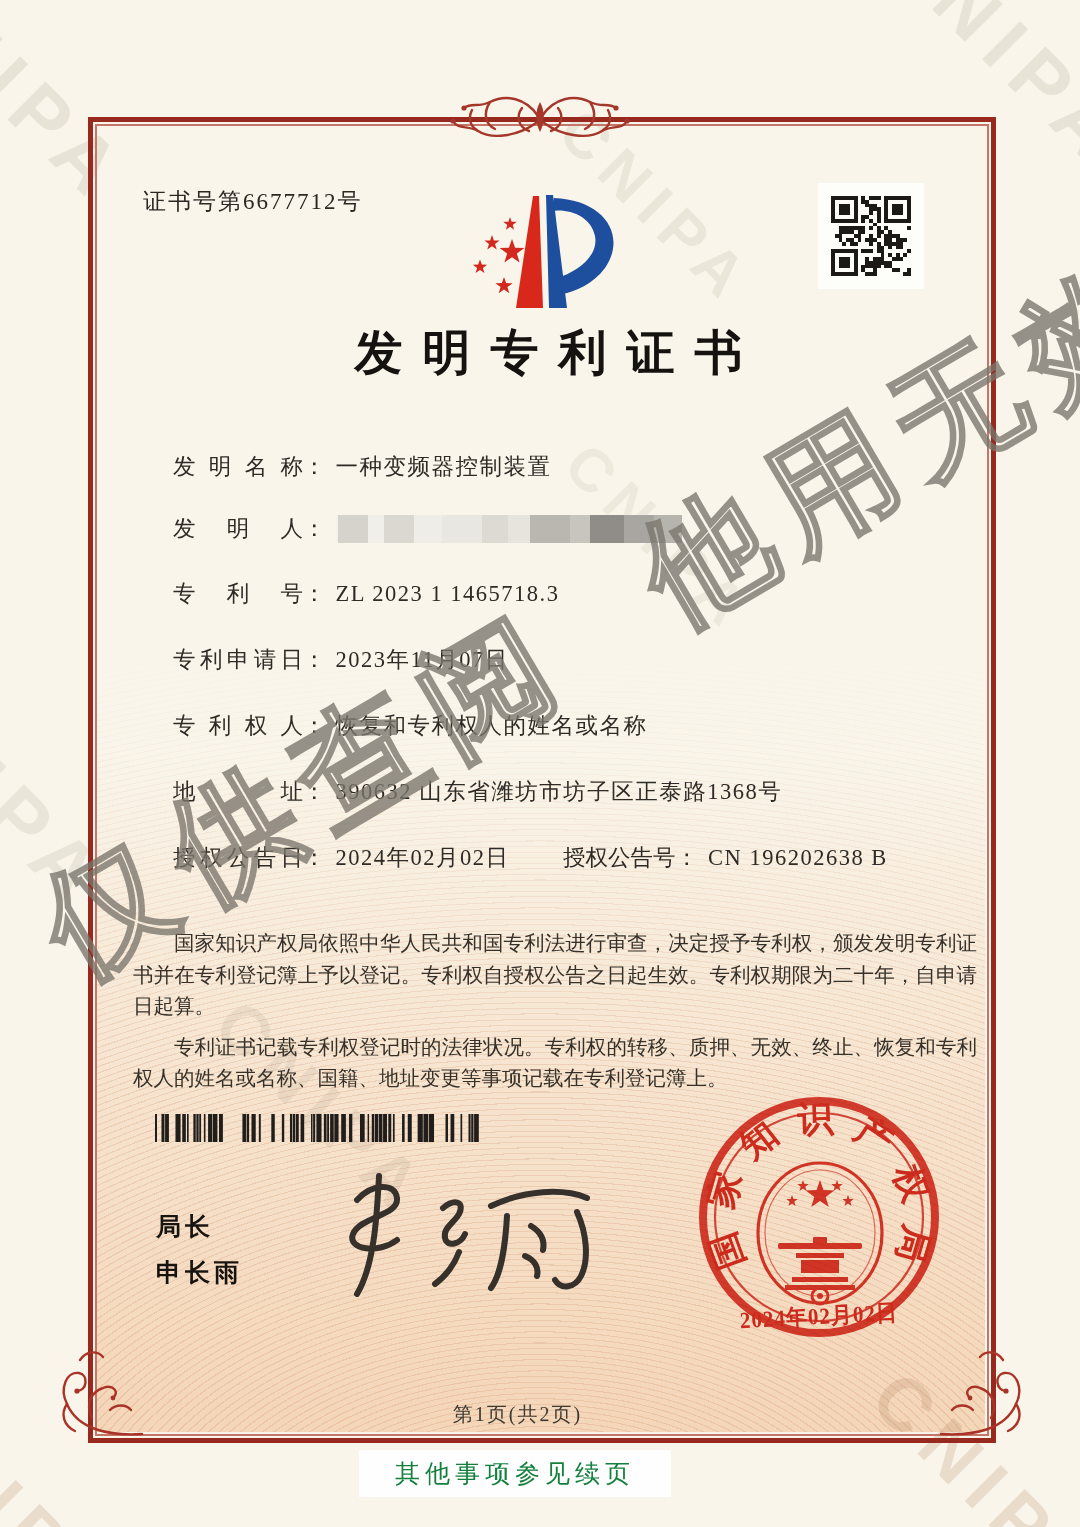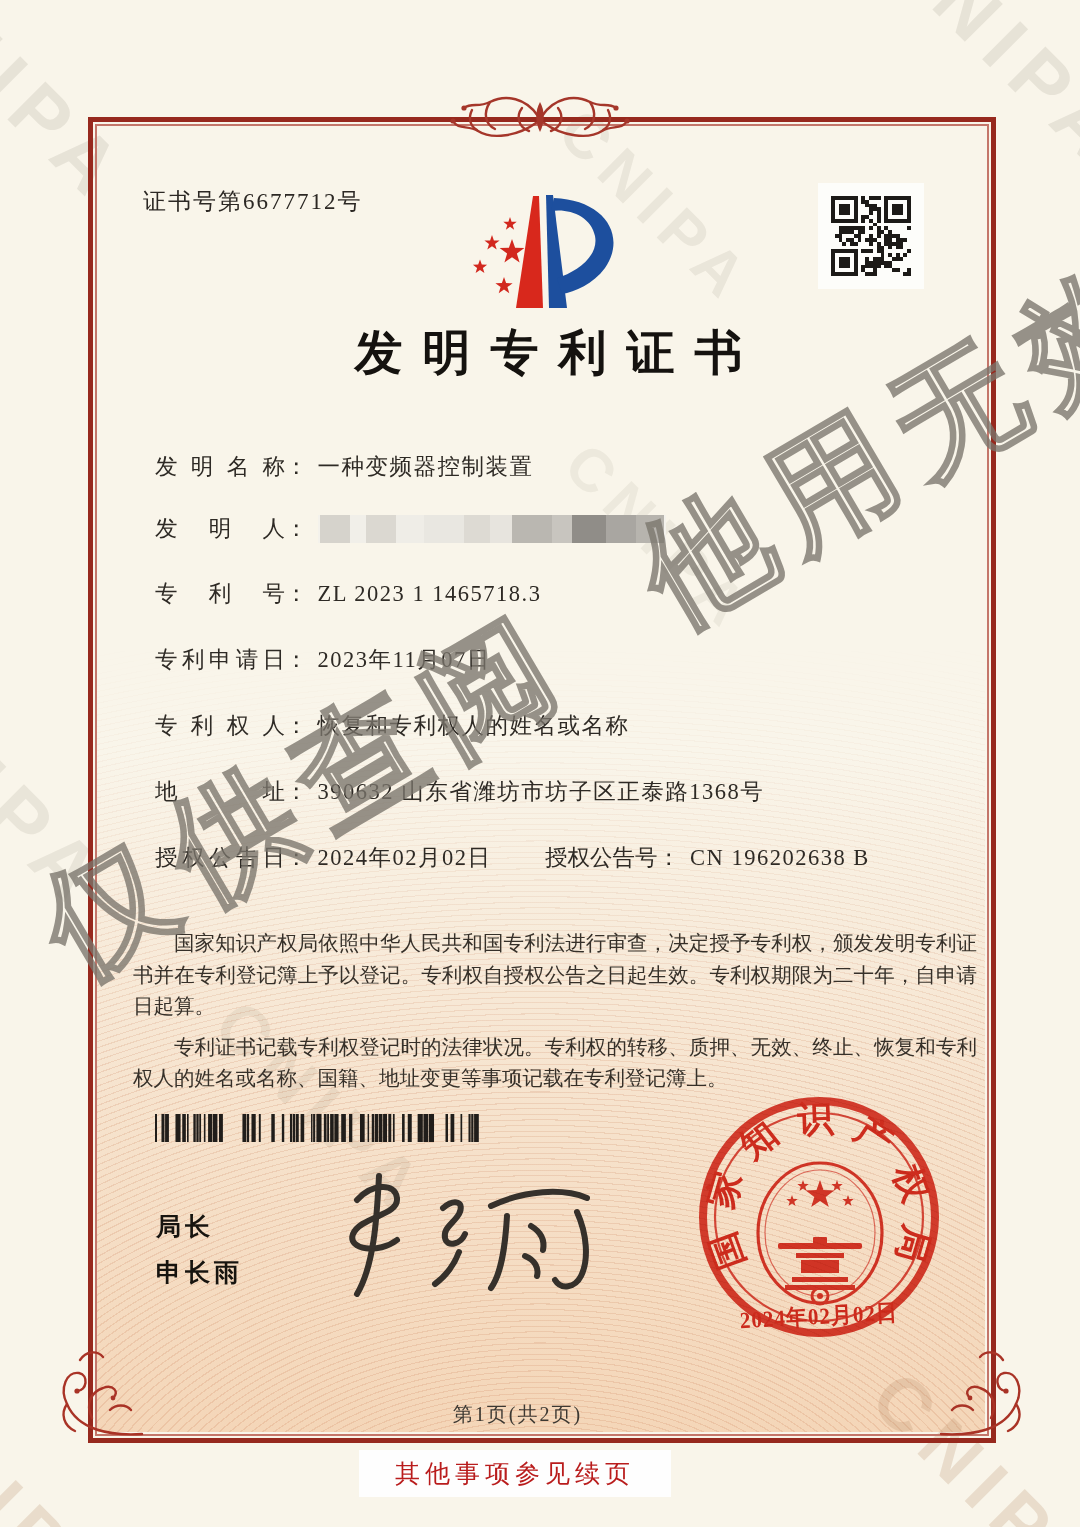--- a/index.html
+++ b/index.html
@@ -39,21 +39,21 @@
     color:#2c2824;z-index:4;}
   .logo{position:absolute;left:455px;top:188px;z-index:4;}
   .qr-box{position:absolute;left:818px;top:183px;width:106px;height:106px;background:#fdfdfa;
     z-index:4;display:flex;align-items:center;justify-content:center;}
   .title{position:absolute;left:0;top:321px;width:100%;margin:0;text-align:center;
     font-size:48px;font-weight:700;letter-spacing:20px;padding-left:37px;
     box-sizing:border-box;color:#15120f;z-index:4;}
   
   .row{position:absolute;left:155px;font-size:22.5px;color:#2e2a25;z-index:4;white-space:nowrap;}
   .lbl{display:inline-block;width:130px;text-align:justify;text-align-last:justify;
-    white-space:normal;vertical-align:bottom;}
+    white-space:normal;vertical-align:bottom;margin-left:18px;}
   .lbl-a{width:auto;text-align-last:auto;}
   .col{margin-right:10px;}
   .val{letter-spacing:1.5px;margin-top:12px;}
   .redact{display:inline-flex;height:28px;vertical-align:-7px;background:#f4f2ec;
     padding:0 2px;}
   .redact i{display:block;height:100%;}
   
   .paras{position:absolute;left:133px;top:928px;width:844px;font-size:20.5px;
     line-height:31.5px;color:#363029;text-align:justify;z-index:4;}
   .paras p{margin:0;text-indent:2em;}
@@ -64,21 +64,21 @@
     font-weight:700;font-size:25px;letter-spacing:4px;color:#17140f;z-index:4;}
   .dir-name{position:absolute;left:156px;top:1256px;font-family:Liberation Sans, sans-serif;
     font-weight:700;font-size:25px;letter-spacing:4px;color:#17140f;z-index:4;}
   .sign{position:absolute;left:295px;top:1172px;z-index:5;}
   .seal{position:absolute;left:697px;top:1095px;width:244px;height:244px;z-index:6;
     mix-blend-mode:multiply;opacity:.96;}
   .page-no{position:absolute;left:0;top:1401px;width:955px;text-align:center;
     font-size:20px;color:#3c3832;z-index:4;letter-spacing:2px;margin-left:40px;}
   .cont-note{position:absolute;left:515px;top:1450px;transform:translateX(-50%);
     background:#fefefe;padding:7px 36px;font-size:25px;letter-spacing:5px;
-    color:#b91c1c;z-index:4;white-space:nowrap;}
+    color:#15803d;z-index:4;white-space:nowrap;}
 </style>
 </head>
 <body>
 
 <div class="tint"></div>
 <div class="guill"></div>
 <div id="cnipa-layer">
     <span class="cnipa" style="left: -70px; top: -60px; font-size: 78px; color: rgba(108, 98, 82, 0.12);">CNIPA</span>
     <span class="cnipa" style="left: 930px; top: -95px; font-size: 78px; color: rgba(108, 98, 82, 0.12);">CNIPA</span>
     <span class="cnipa" style="left: 595px; top: 95px; font-size: 62px; color: rgba(108, 98, 82, 0.1);">CNIPA</span>

